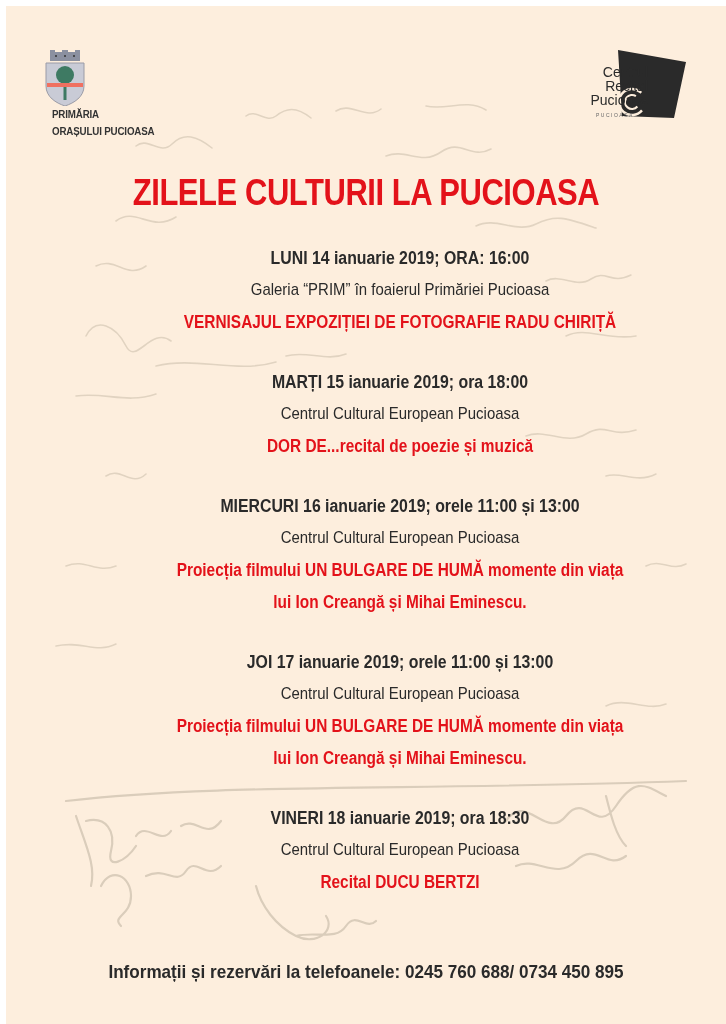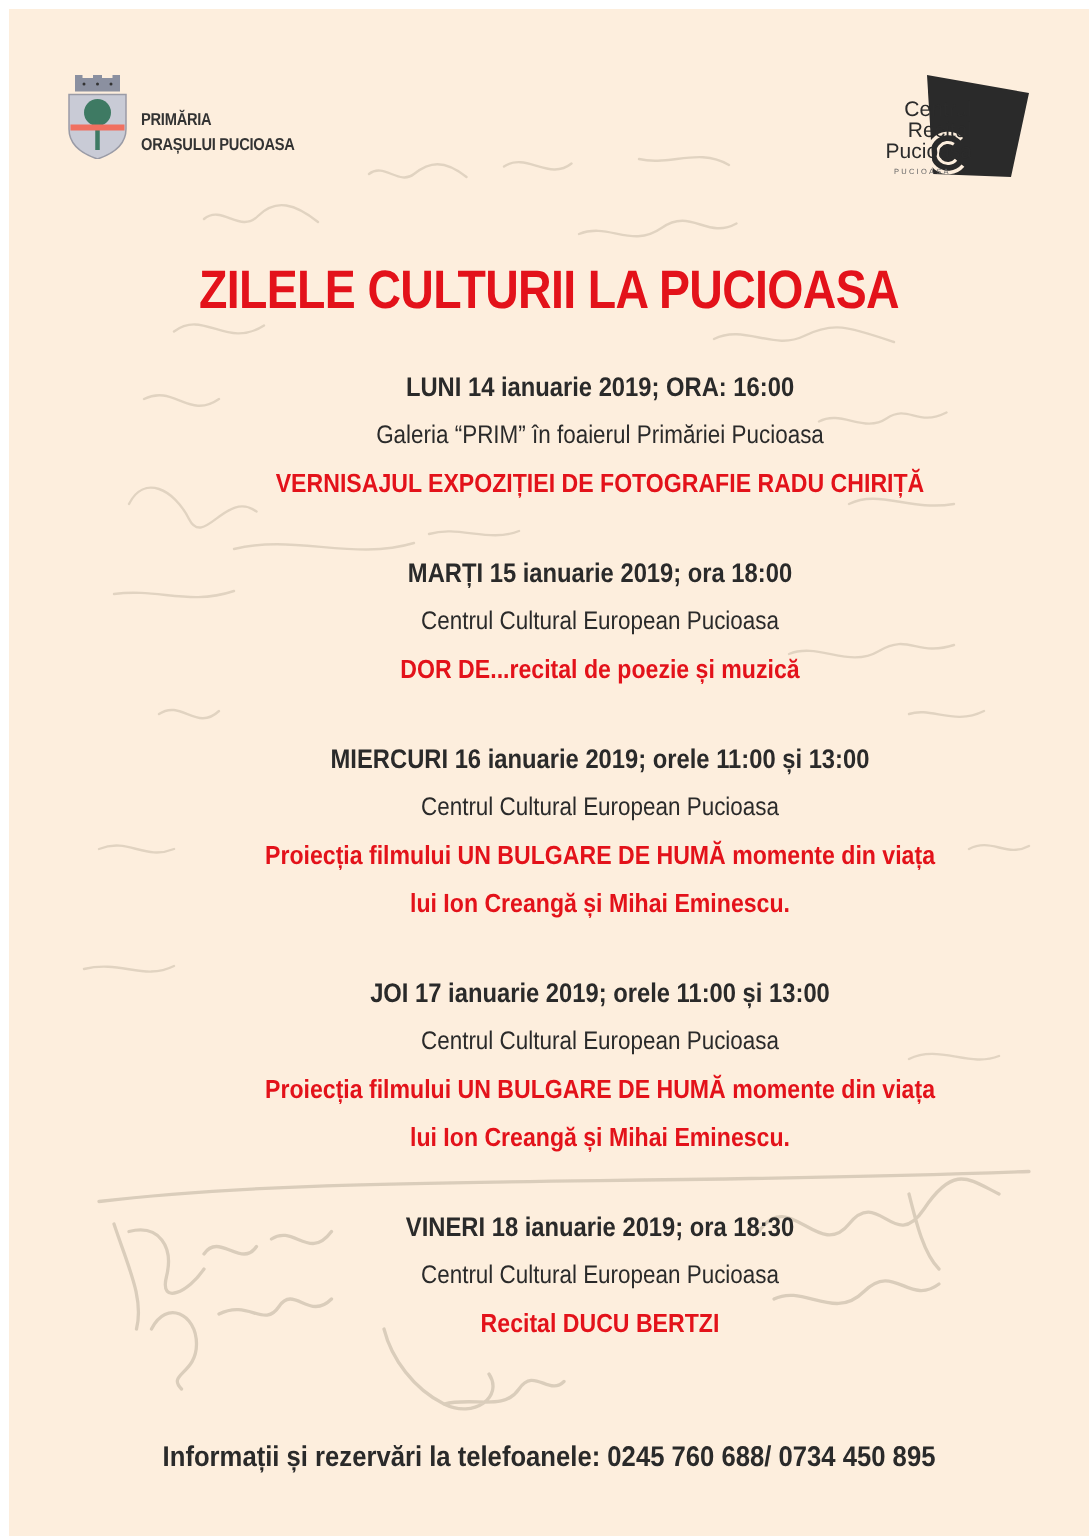--- a/index.html
+++ b/index.html
@@ -11,21 +11,21 @@
     .page {
       position: absolute; left: 6px; top: 6px; width: 720px; height: 1018px;
       background: #fdeedd;
       overflow: hidden;
     }
     .bg-script {
       position: absolute; left: 0; top: 0; width: 720px; height: 1018px;
       pointer-events: none;
     }
     .header-left {
-      position: absolute; left: 38px; top: 44px; display: flex; align-items: flex-end;
+      position: absolute; left: 38px; top: 44px; display: flex; align-items: flex-start; flex-direction: column;
     }
     .crest { width: 42px; height: 56px; }
     .muni-text {
       margin-left: 8px; font-family: "Liberation Sans", sans-serif; font-weight: bold;
       font-size: 11.5px; line-height: 17px; color: #333; letter-spacing: -0.2px;
       transform: scaleX(0.85); transform-origin: left center;
     }
     .header-right { position: absolute; left: 530px; top: 44px; width: 160px; height: 80px; }
     .ccc-shape { position: absolute; left: 78px; top: 0; width: 72px; height: 68px; }
     .ccc-text {

